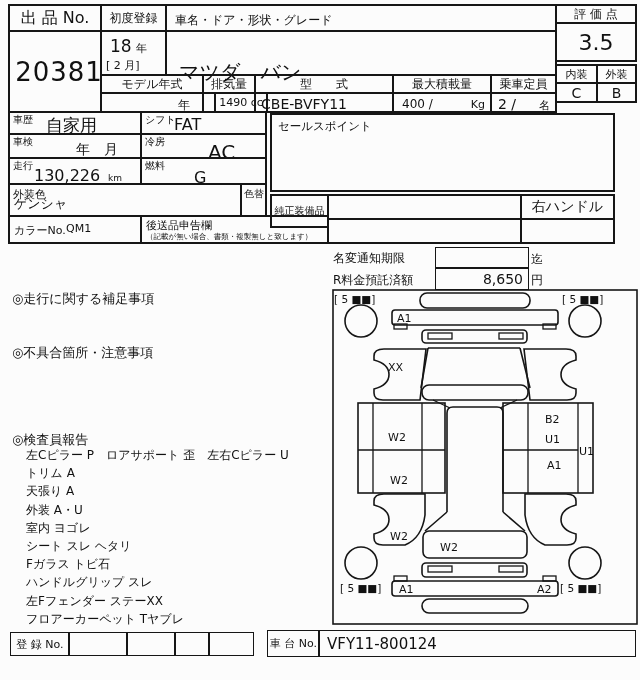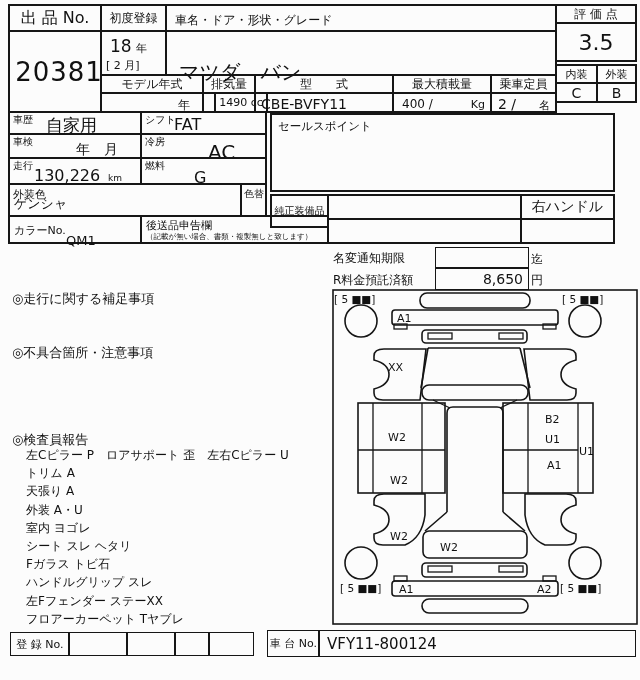--- a/index.html
+++ b/index.html
@@ -85,21 +85,21 @@
   </div>
   <div class="cell" style="left:8px;top:183px;width:234px;height:34px;">
     <span class="abs" style="left:3px;top:2px;font-size:11px;">外装色</span>
     <span class="abs" style="left:4px;bottom:2px;font-size:13px;">ゲンシャ</span>
   </div>
   <div class="cell" style="left:240px;top:183px;width:27px;height:34px;">
     <span class="abs" style="left:2px;top:2px;font-size:10px;">色替</span>
   </div>
   <div class="cell" style="left:8px;top:215px;width:134px;height:29px;">
     <span class="abs" style="left:4px;top:6px;font-size:11px;">カラーNo.</span>
-    <span class="abs" style="left:56px;top:16px;font-size:13px;">QM1</span>
+    <span class="abs" style="left:56px;top:5px;font-size:11px;">QM1</span>
   </div>
   <div class="cell" style="left:140px;top:215px;width:189px;height:29px;">
     <span class="abs" style="left:4px;top:1px;font-size:11px;">後送品申告欄</span>
     <span class="abs" style="left:4px;top:15px;font-size:7.5px;white-space:nowrap;">（記載が無い場合、書類・複製無しと致します）</span>
   </div>
 
   <div class="cell" style="left:270px;top:113px;width:345px;height:79px;font-size:11.5px;padding:4px 0 0 6px;">セールスポイント</div>
   <div class="cell ctr" style="left:270px;top:194px;width:59px;height:34px;font-size:10px;">純正装備品</div>
   <div class="cell" style="left:327px;top:194px;width:195px;height:26px;"></div>
   <div class="cell ctr" style="left:520px;top:194px;width:95px;height:26px;font-size:14px;">右ハンドル</div>

